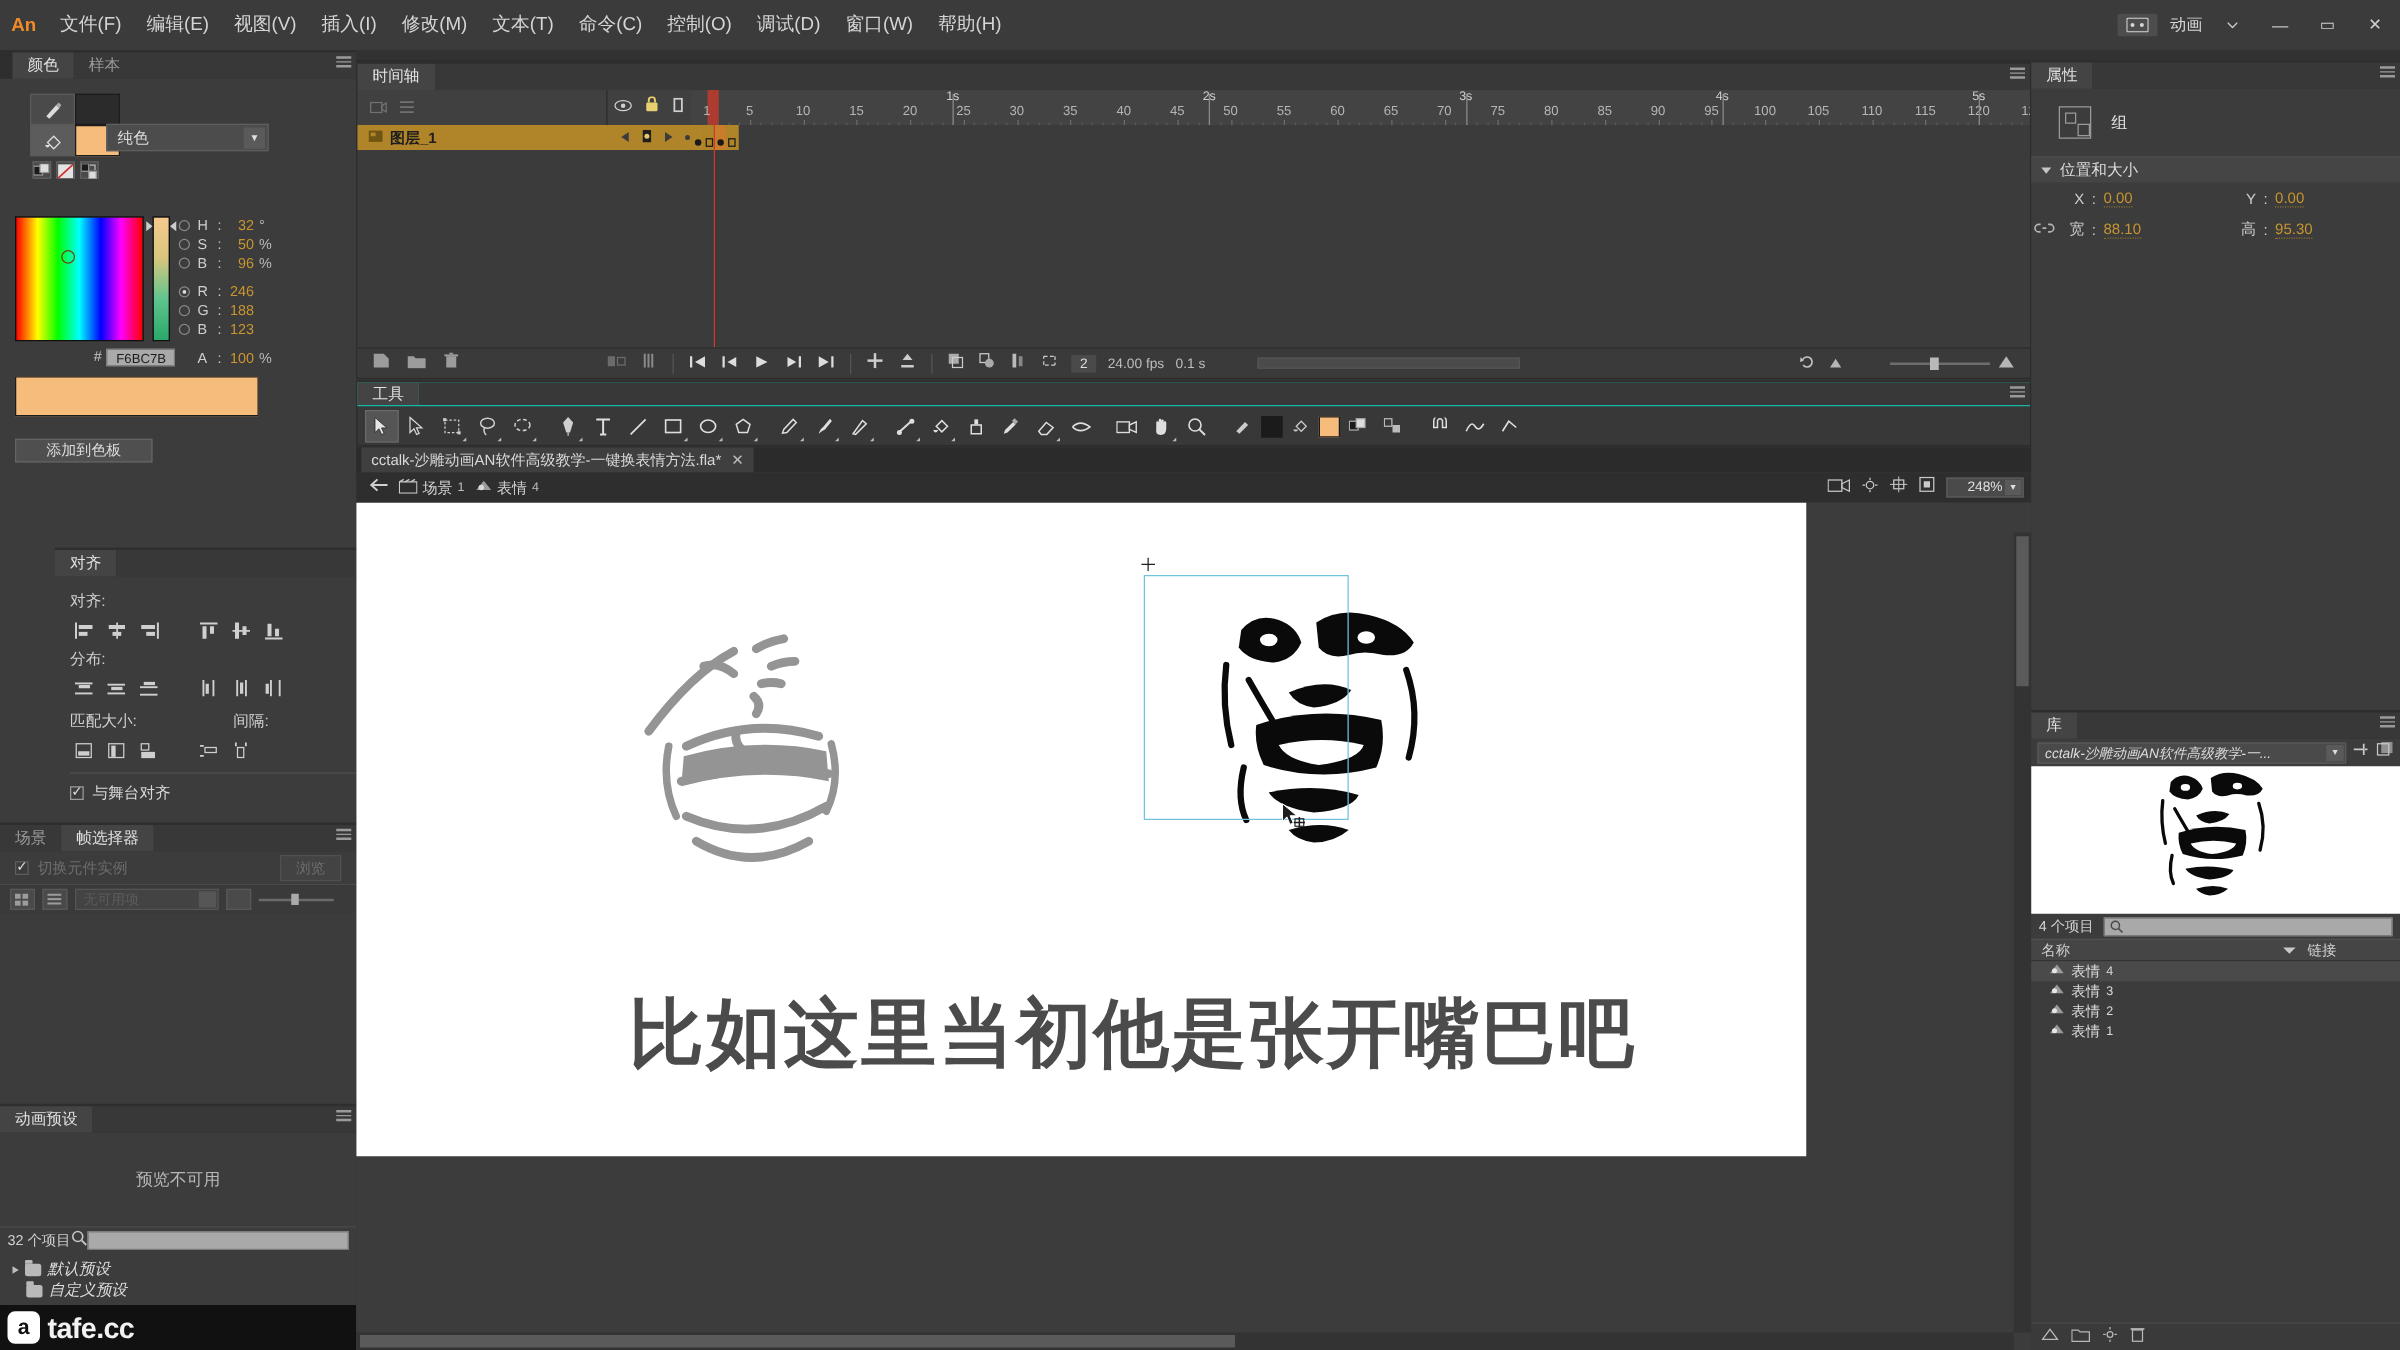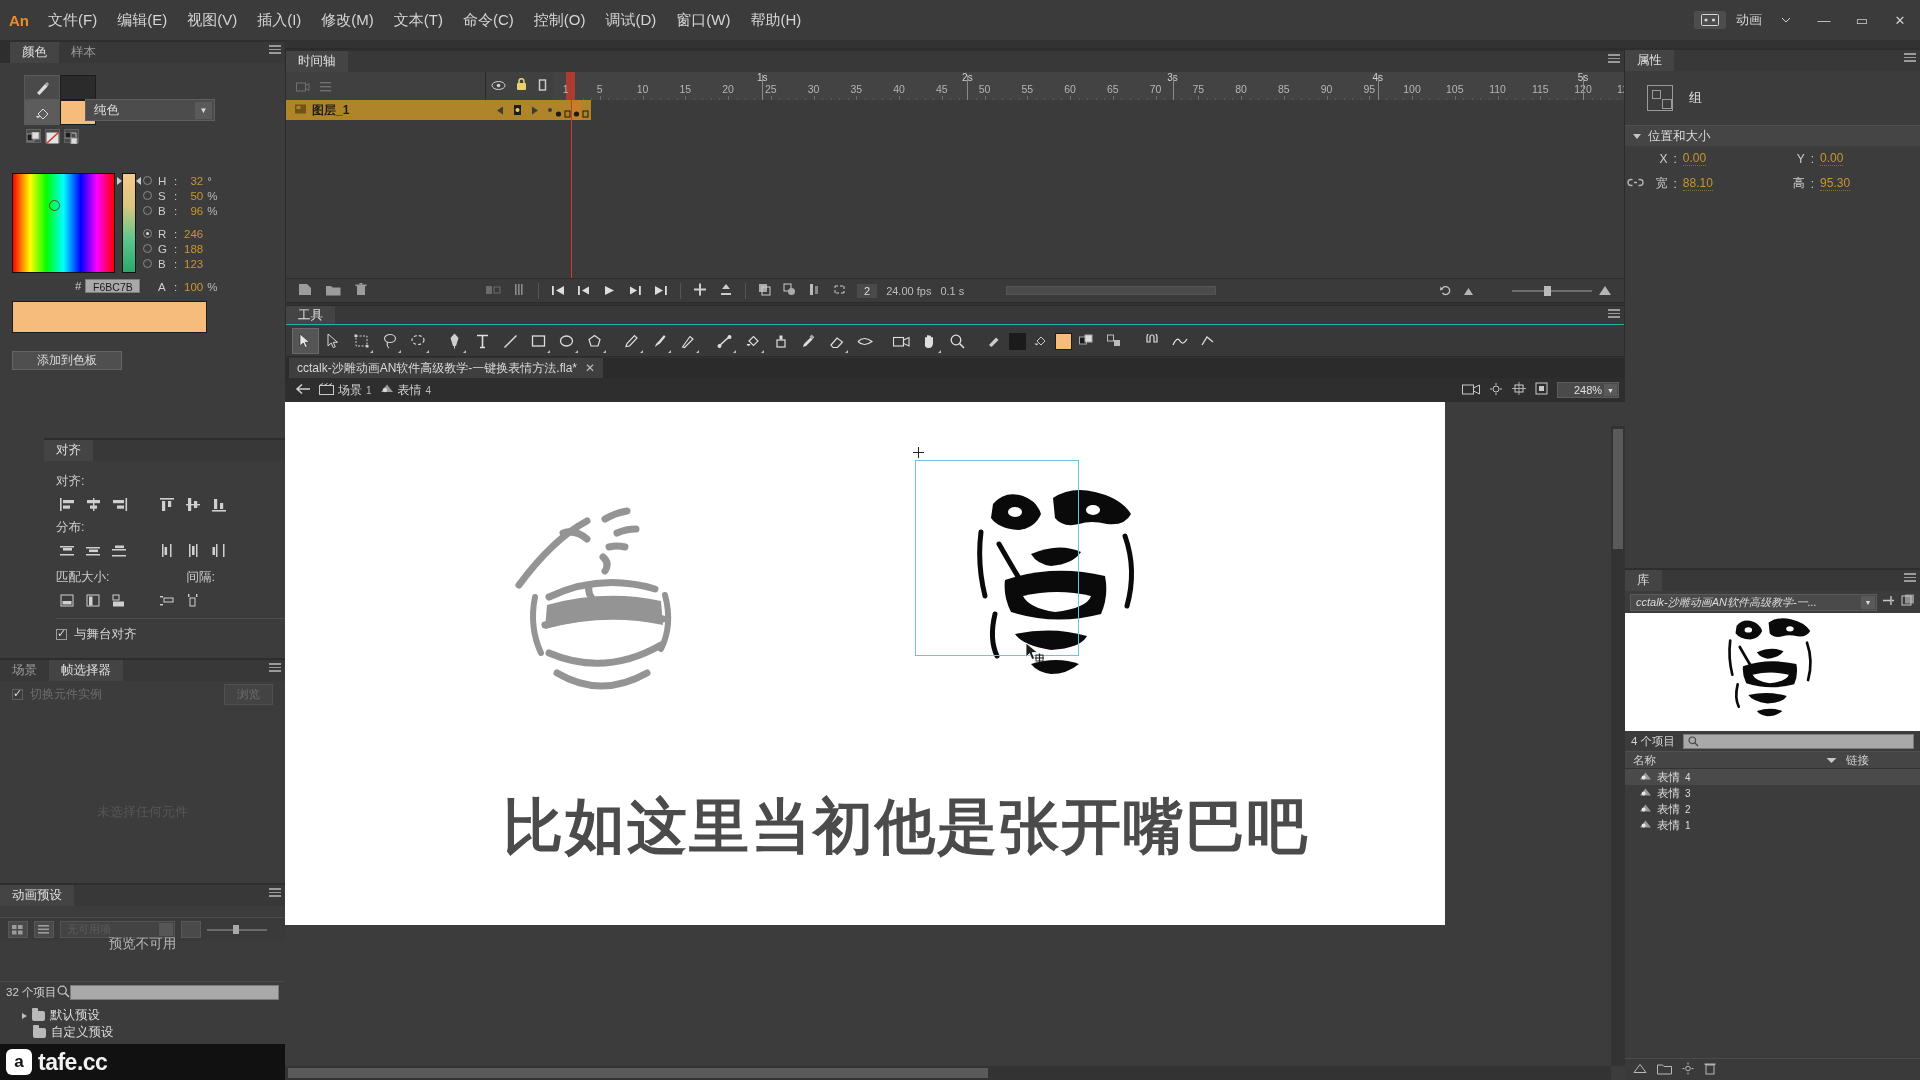--- a/index.html
+++ b/index.html
@@ -107,21 +107,21 @@
       font-size:11px;color:#5d5d5d;display:flex;align-items:center;padding-left:6px;position:relative;}
   .fs-combo .ar { position:absolute;right:1px;top:1px;width:14px;height:13px;background:#565656;}
 
   .animpreset { position:absolute; left:0; top:843px; width:285px; height:197px; }
   .ap-preview { height:75px; display:flex; align-items:center; justify-content:center;
       color:#b7b7b7; font-size:13.5px; }
   .ap-search { height:22px; display:flex; align-items:center; padding:0 6px; gap:0;
       border-top:1px solid #4a4a4a; }
   .ap-count { font-size:11.5px; color:#cfcfcf; white-space:nowrap; }
   .ap-input { flex:1; height:15px; background:#a9a9a9; border:1px solid #7a7a7a; }
-  .ap-tree { padding:4px 0 0 22px; }
+  .ap-tree { padding:4px 0 0 10px;font-style:italic; }
   .tree-row { display:flex; align-items:center; height:17px; font-size:12.5px; color:#dcdcdc; gap:5px;}
   .tri { width:0;height:0;border-left:5px solid #bdbdbd;border-top:3.5px solid transparent;border-bottom:3.5px solid transparent;}
   .folder { width:13px;height:10px;background:#b9b9b9;border-radius:1px 2px 2px 2px; position:relative;}
   .folder::before{content:"";position:absolute;left:0;top:-3px;width:6px;height:3px;background:#b9b9b9;border-radius:1px 1px 0 0;}
 
   .watermark { position:absolute; left:0; bottom:0; width:285px; height:36px; background:#111; display:flex;
       align-items:center; gap:6px; padding-left:6px; }
   .wm-logo { width:26px;height:26px;border-radius:6px;background:#fff;display:flex;align-items:center;justify-content:center;
       color:#111;font-weight:bold;font-size:17px;}
   .wm-text { font-size:23px; font-weight:bold; color:#f2f2f2; letter-spacing:-0.5px;}
@@ -578,21 +578,20 @@
             <i></i>
             <i></i>
             <i></i>
           </div>
       </div>
       <div class="fs-row">
         <span class="chkbox" style="border-color:#5e5e5e;"></span>
         <span>切换元件实例</span>
         <span class="fs-btn">浏览</span>
       </div>
-      <div class="fs-empty">未选择任何元件</div>
       <div class="fs-toolbar">
         <div class="fs-tb-btn">
           <svg width="18" height="15">
               <rect x="3" y="3" width="4.5" height="4" fill="#9c9c9c"></rect>
               <rect x="9" y="3" width="4.5" height="4" fill="#9c9c9c"></rect>
               <rect x="3" y="8.5" width="4.5" height="4" fill="#9c9c9c"></rect>
               <rect x="9" y="8.5" width="4.5" height="4" fill="#9c9c9c"></rect>
             </svg>
         </div>
         <div class="fs-tb-btn">

